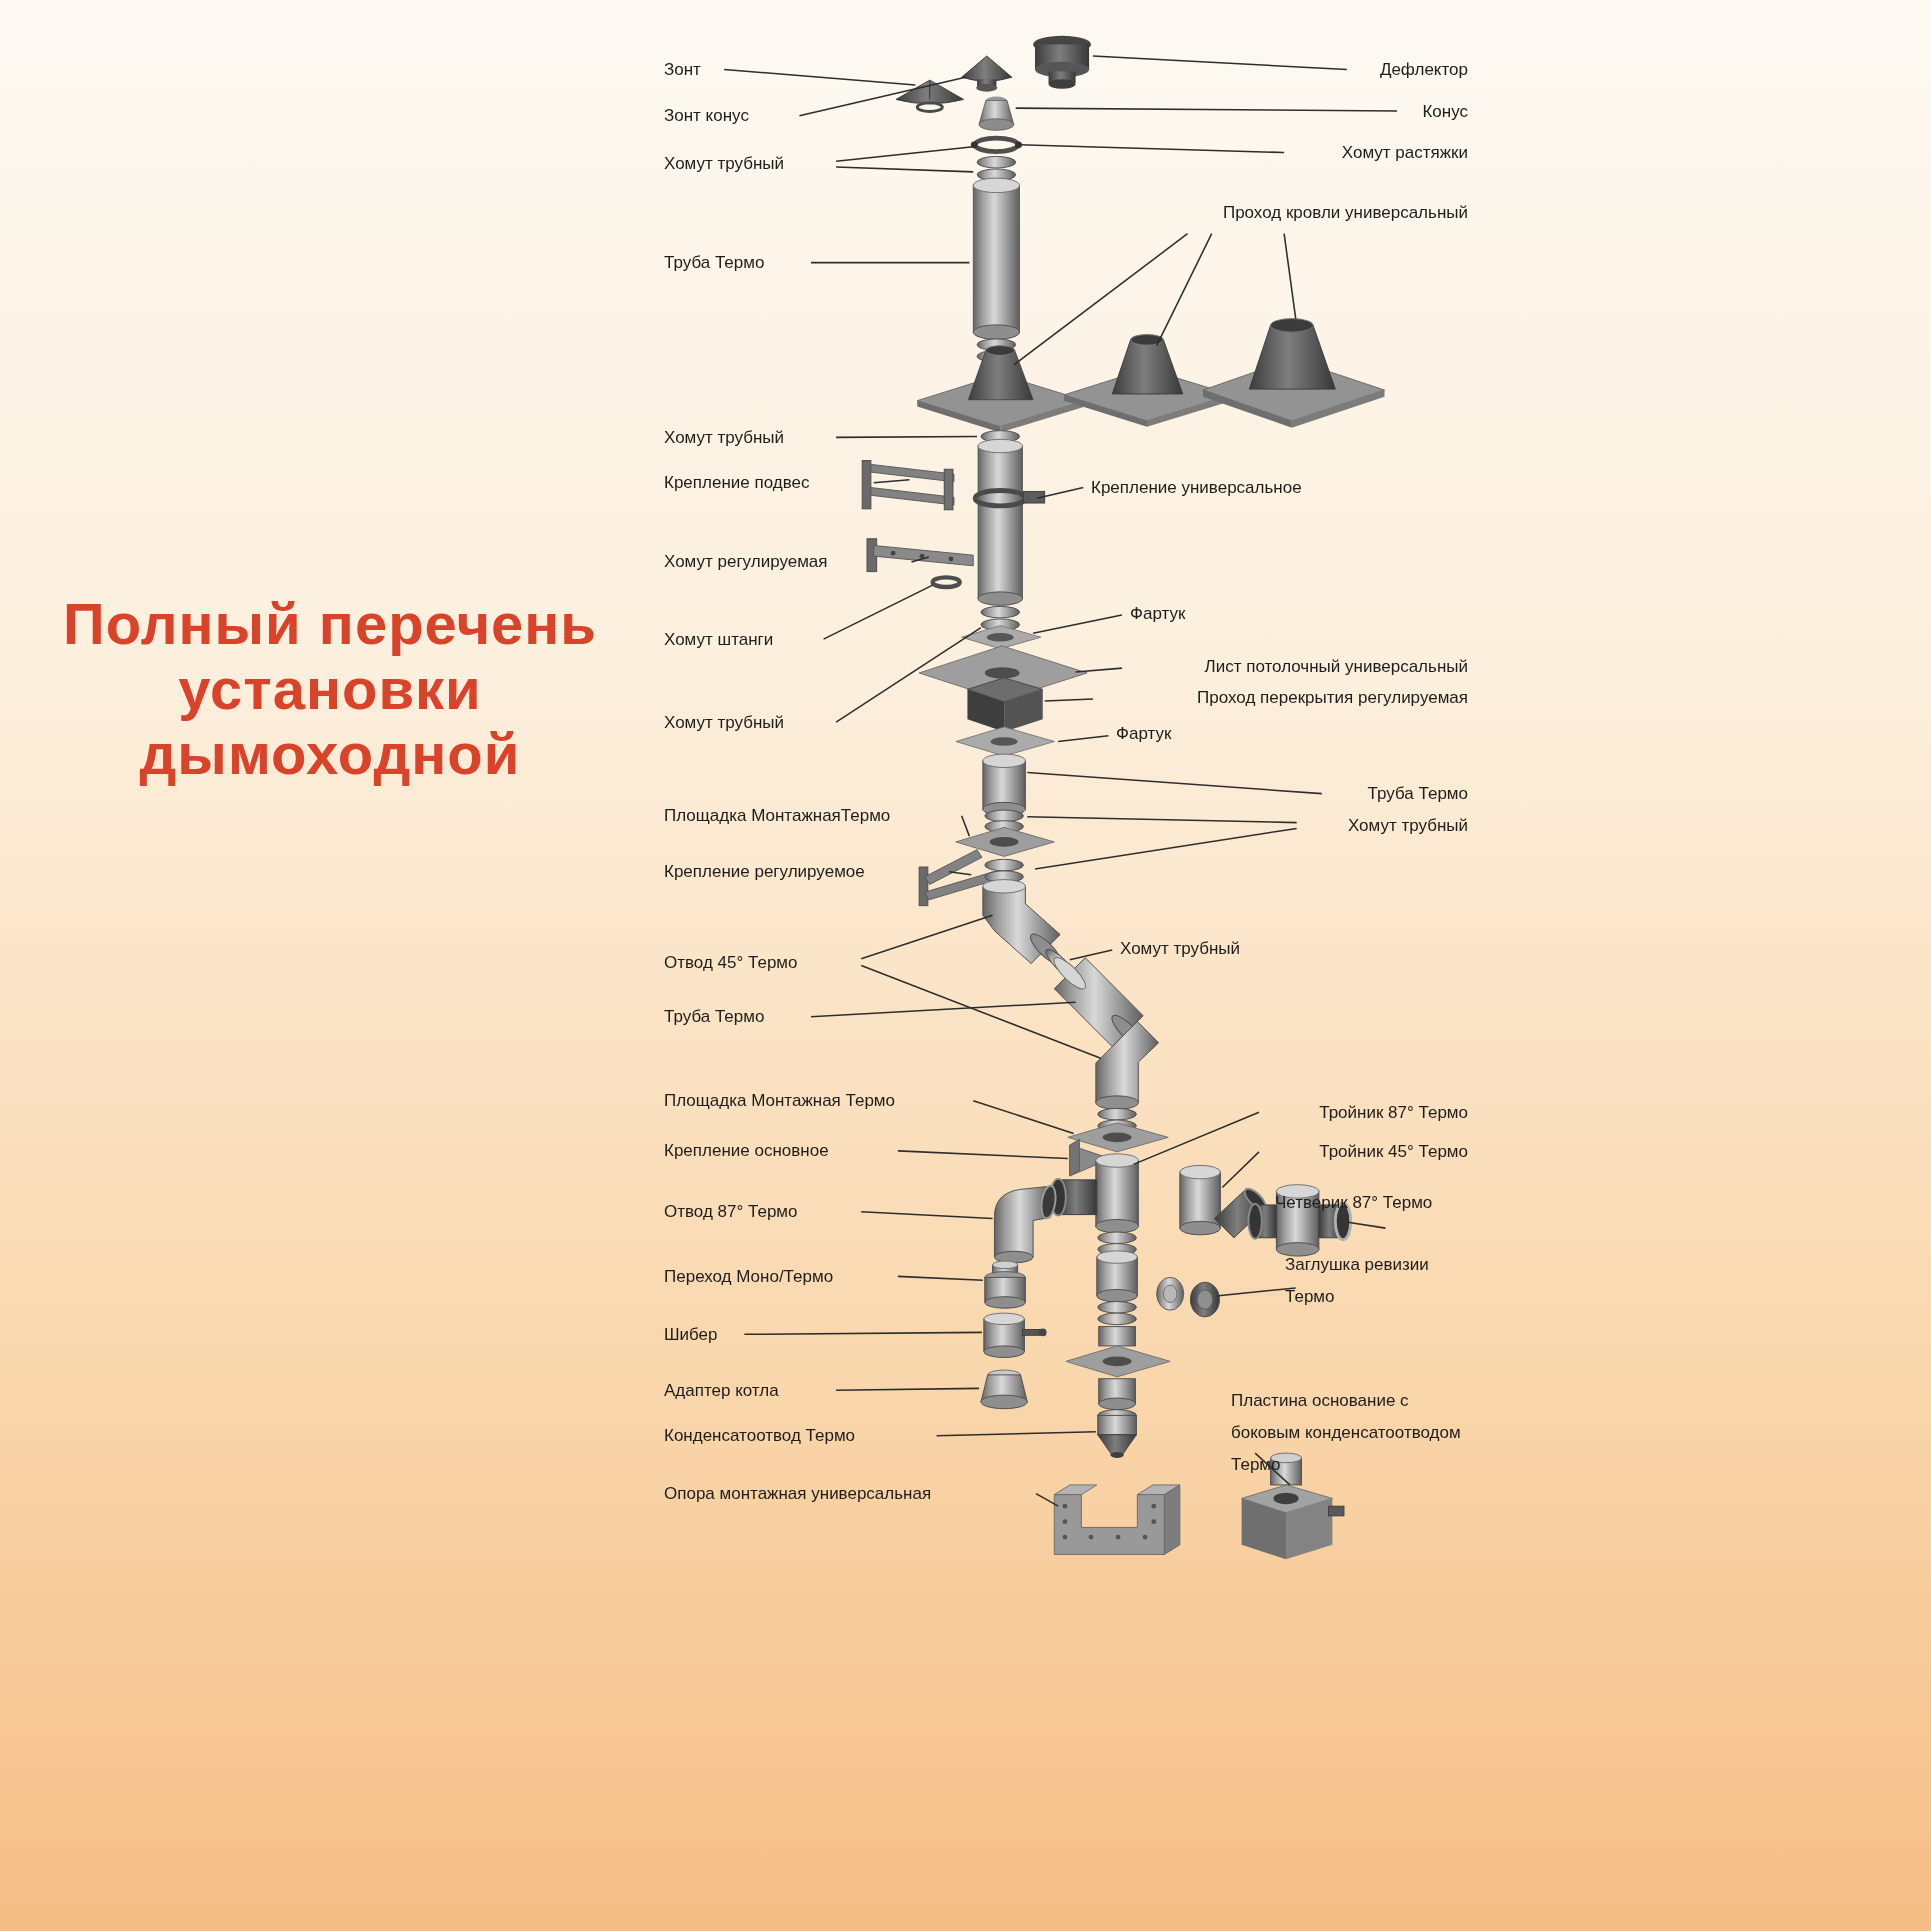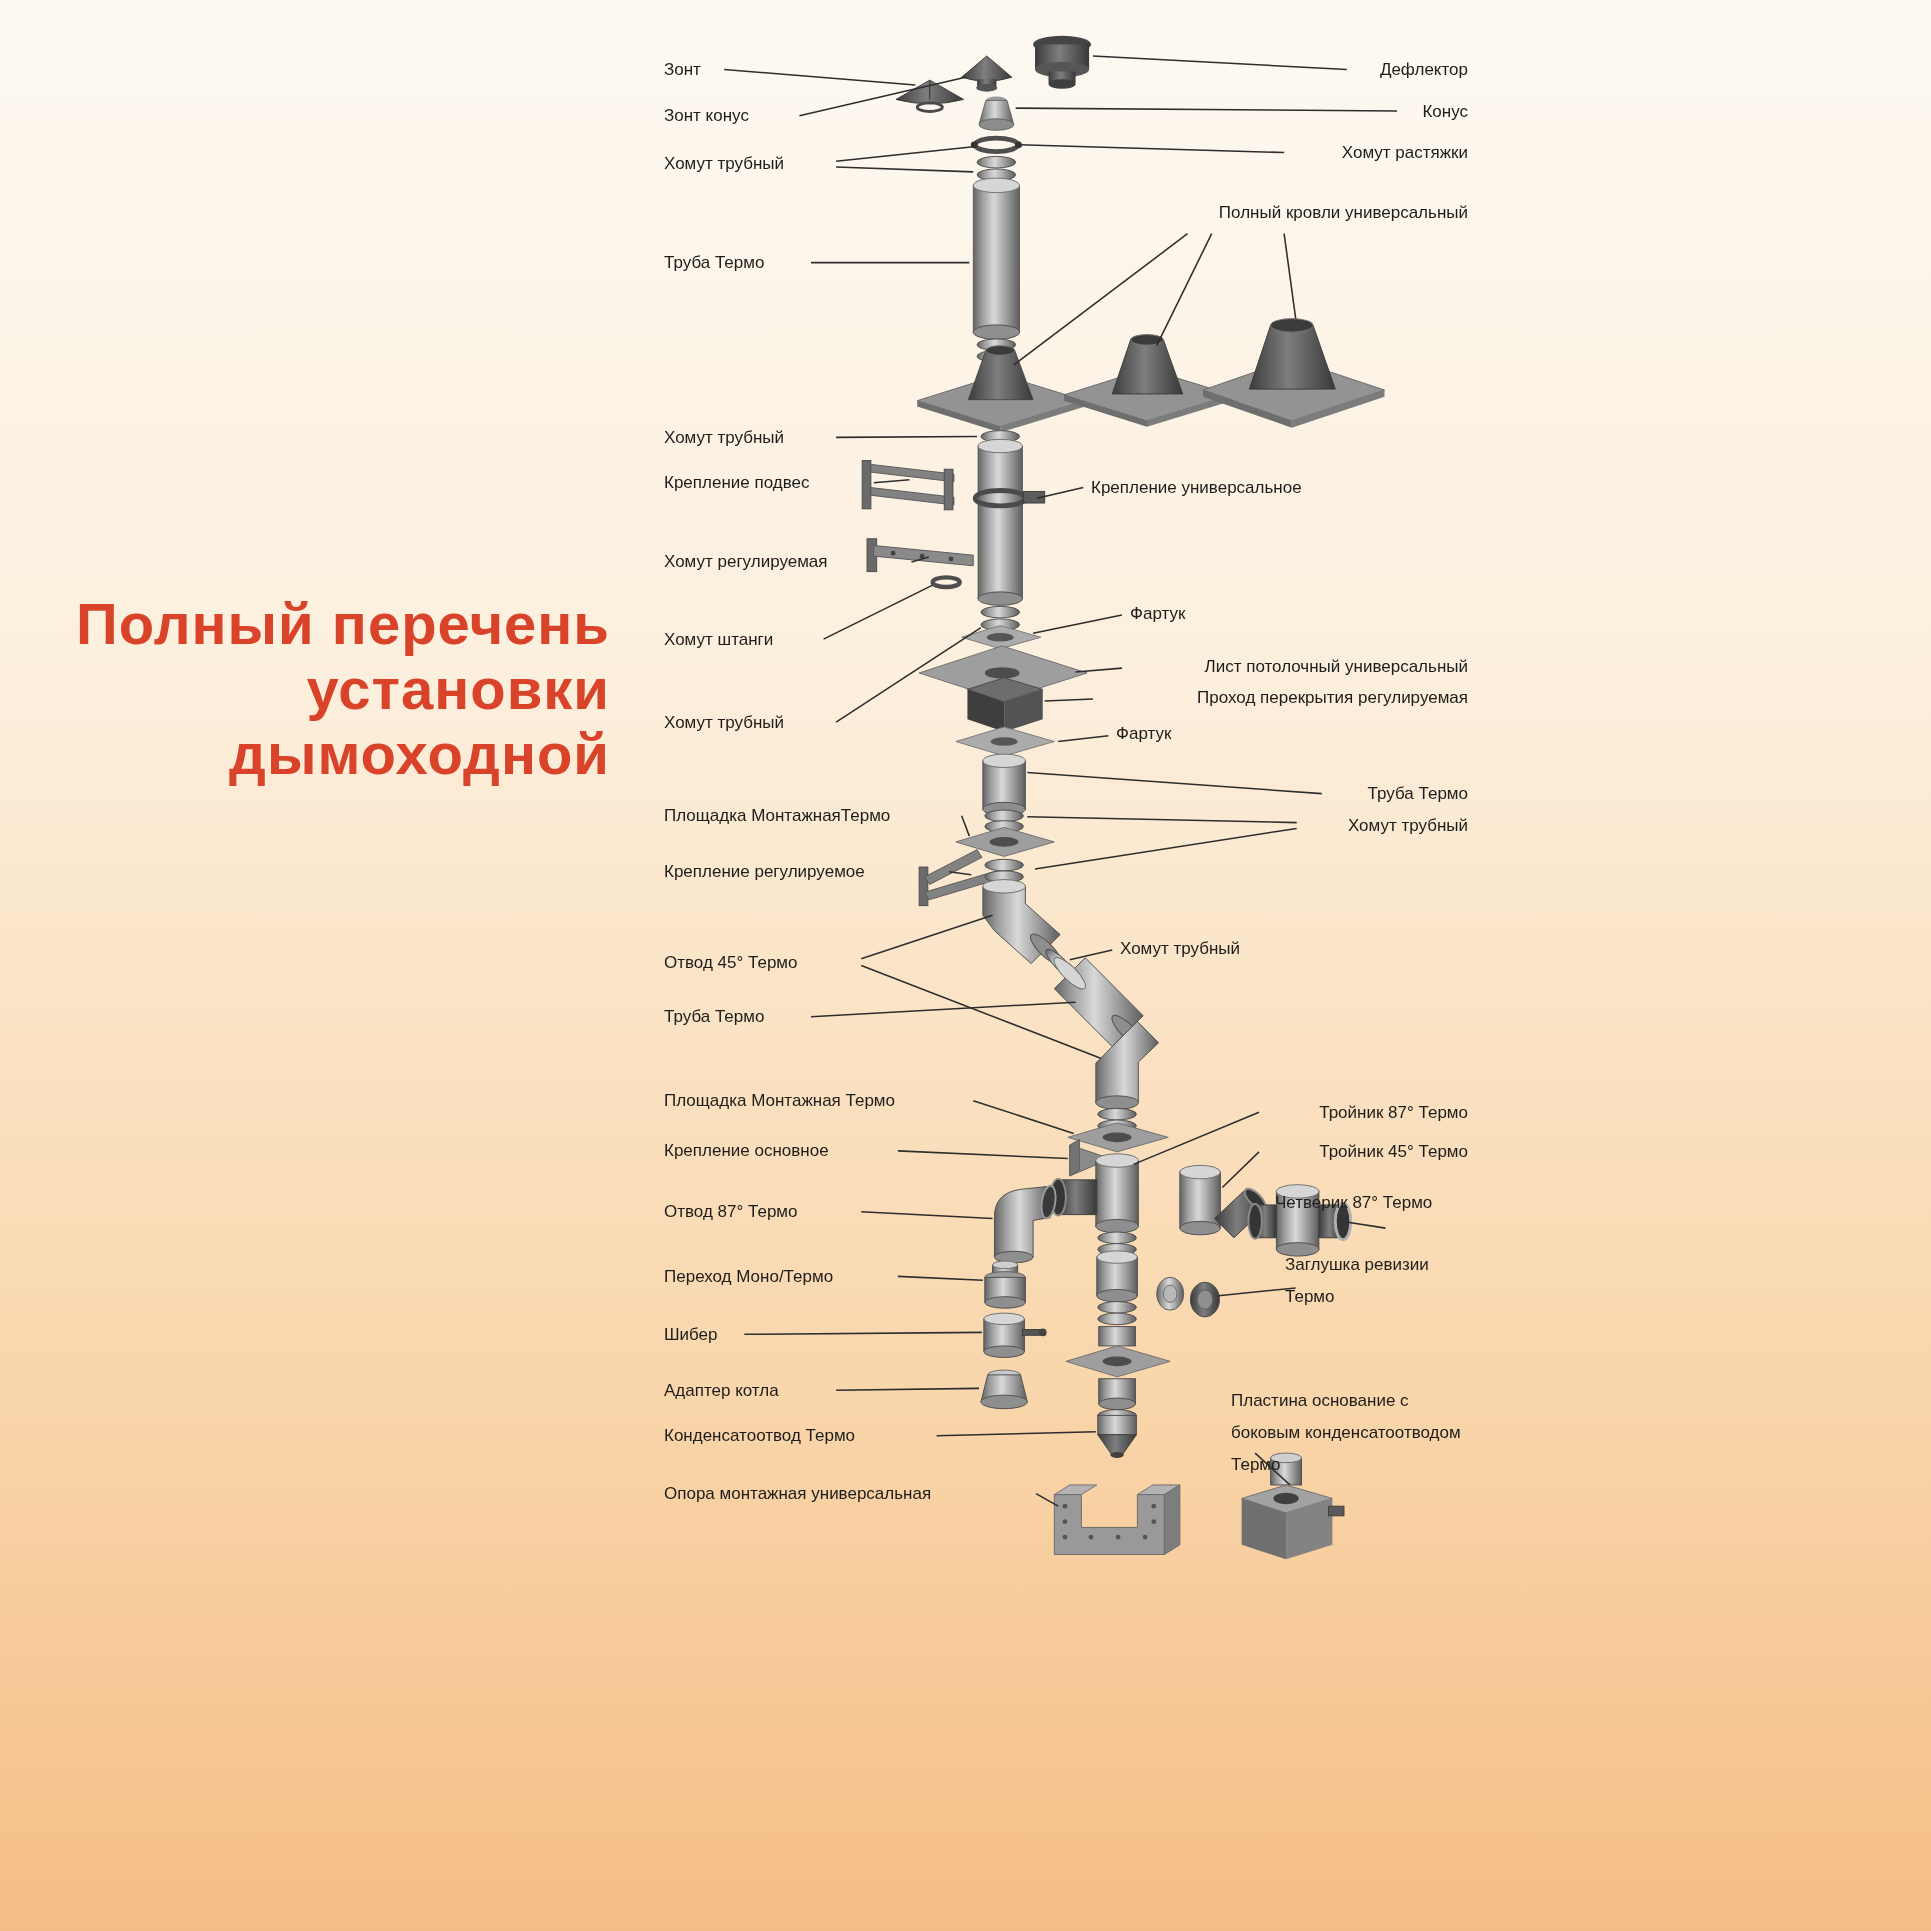--- a/index.html
+++ b/index.html
@@ -17,21 +17,21 @@
     font-size:17px;
     line-height:32px;
     color:var(--text,#1d1d1b);
     white-space:nowrap;
   }
   .label.r { text-align:left; }
   .label.wrap { white-space:normal; }
   .title {
     position:absolute;
     left:50px; top:591px; width:560px;
-    text-align:right;
+    text-align:center;
     color:var(--title,#d8432a);
     font-weight:bold;
     font-size:58px;
     line-height:65px;
     letter-spacing:1px;
   }
   .title span { display:block; }
 </style>
 </head>
 <body>
@@ -443,21 +443,21 @@
   <div class="label" style="left:664px;top:1196px">Отвод 87° Термо</div>
   <div class="label" style="left:664px;top:1261px">Переход Моно/Термо</div>
   <div class="label" style="left:664px;top:1319px">Шибер</div>
   <div class="label" style="left:664px;top:1375px">Адаптер котла</div>
   <div class="label" style="left:664px;top:1420px">Конденсатоотвод Термо</div>
   <div class="label" style="left:664px;top:1478px">Опора монтажная универсальная</div>
 
   <div class="label r" style="right:463px;top:54px">Дефлектор</div>
   <div class="label r" style="right:463px;top:96px">Конус</div>
   <div class="label r" style="right:463px;top:137px">Хомут растяжки</div>
-  <div class="label r" style="right:463px;top:197px">Полный кровли универсальный</div>
+  <div class="label r" style="right:463px;top:197px">Проход кровли универсальный</div>
   <div class="label r" style="right:463px;top:778px">Труба Термо</div>
   <div class="label r" style="right:463px;top:810px">Хомут трубный</div>
   <div class="label r" style="right:463px;top:1097px">Тройник 87° Термо</div>
   <div class="label r" style="right:463px;top:1136px">Тройник 45° Термо</div>
   <div class="label r wrap" style="right:463px;top:1187px;width:193px">Четверик 87° Термо</div>
   <div class="label r wrap" style="right:463px;top:1249px;width:183px">Заглушка ревизии Термо</div>
   <div class="label r wrap" style="right:463px;top:1385px;width:237px">Пластина основание с боковым конденсатоотводом Термо</div>
 
   <div class="label" style="left:1091px;top:472px">Крепление универсальное</div>
   <div class="label" style="left:1130px;top:598px">Фартук</div>

